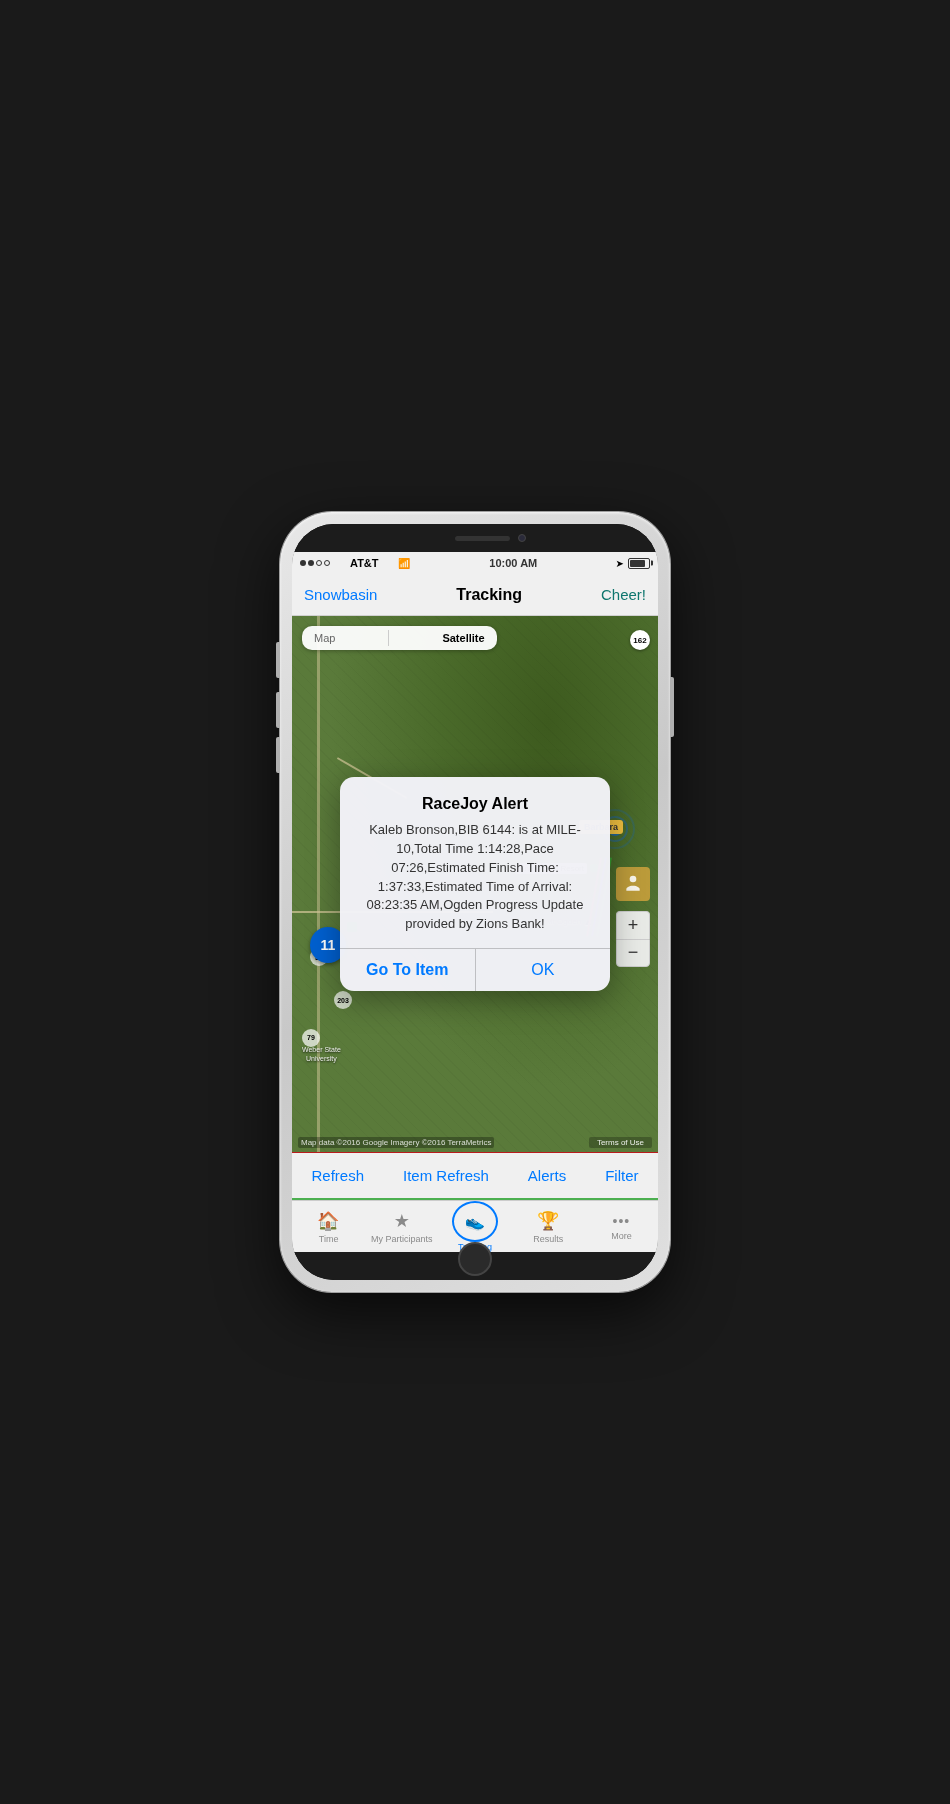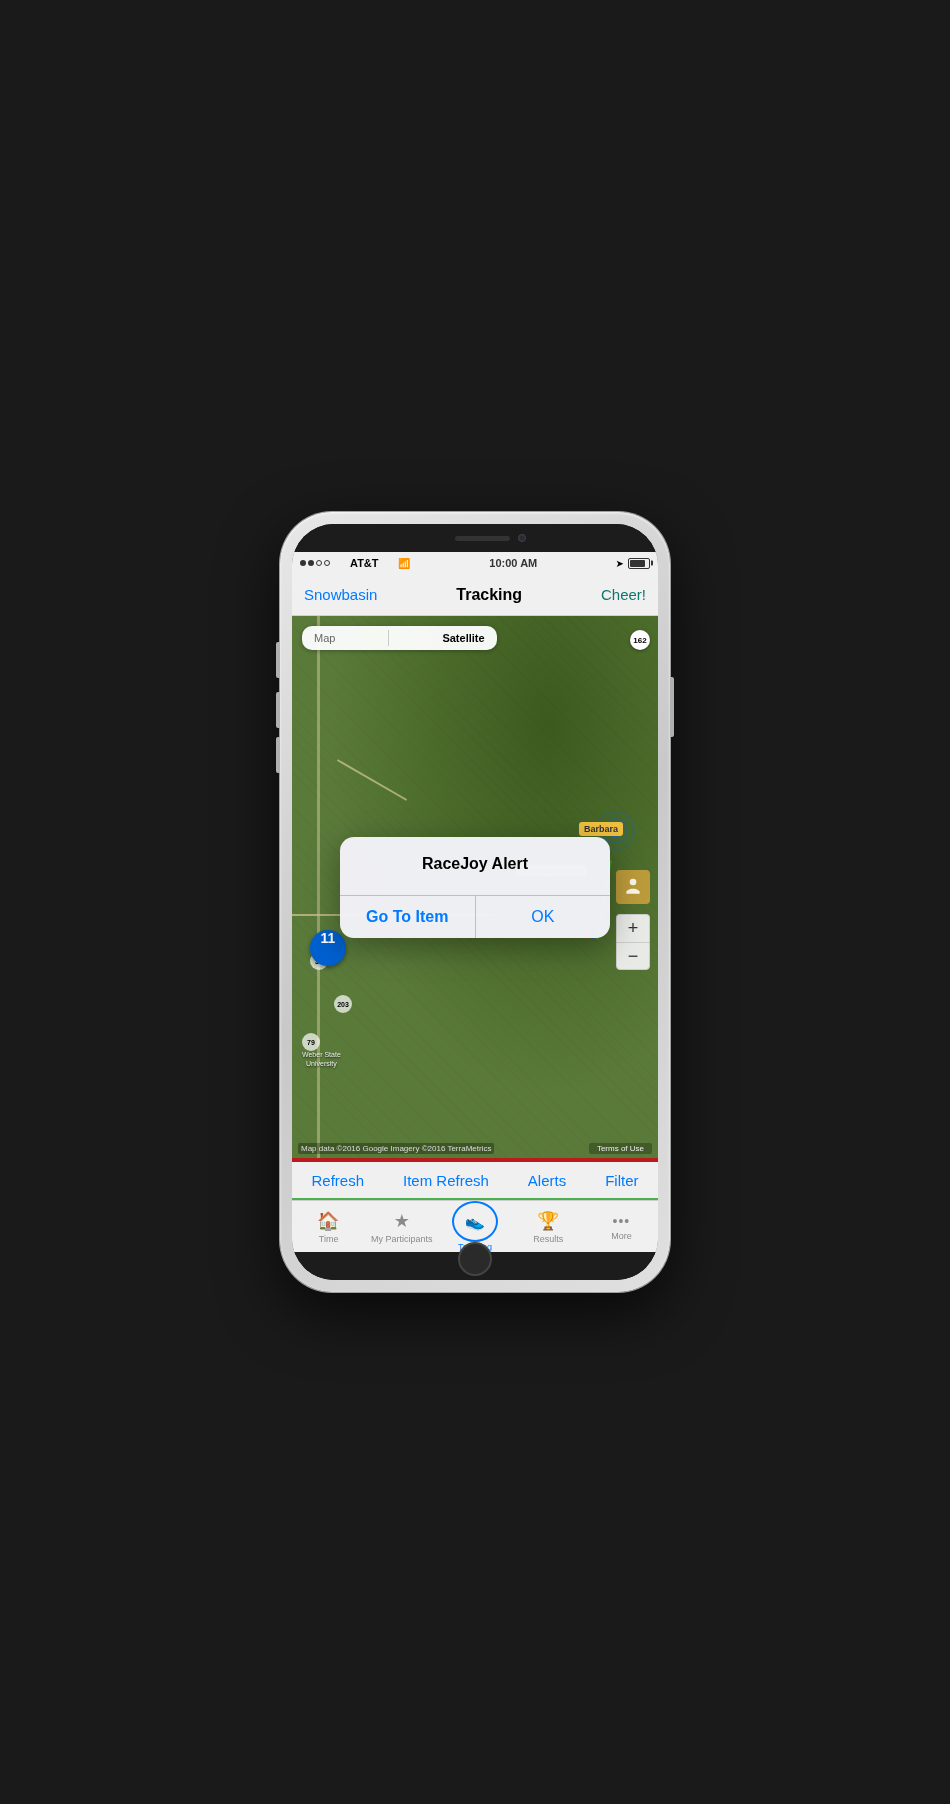--- a/index.html
+++ b/index.html
@@ -362,21 +362,21 @@
     
     .mile-marker {
       position: absolute;
       left: 18px;
       top: 58%;
       width: 36px;
       height: 36px;
       background: #0060d0;
       border-radius: 50%;
       display: flex;
-      align-items: flex-start;
+      align-items: center;
       justify-content: center;
       color: white;
       font-size: 14px;
       font-weight: 700;
       box-shadow: 0 2px 4px rgba(0,0,0,0.4);
     }
 
     
     .snowbasin-label {
       position: absolute;
@@ -486,25 +486,25 @@
     }
 
     .alert-divider-v {
       width: 1px;
       background: rgba(0,0,0,0.2);
     }
 
     
     .bottom-toolbar {
       background: #f0f0f0;
-      height: 42px;
+      height: 48px;
       display: flex;
       align-items: center;
       justify-content: space-around;
-      border-top: 4px solid #b91c1c;
+      border-top: 1px solid #b91c1c;
       border-bottom: 2px solid #4CAF50;
       flex-shrink: 0;
     }
 
     .toolbar-btn {
       color: #007aff;
       font-size: 15px;
       font-weight: 400;
       cursor: pointer;
     }
@@ -711,20 +711,21 @@
           <div class="map-zoom-btn">−</div>
         </div>
 
         <div class="google-attr">Map data ©2016 Google Imagery ©2016 TerraMetrics</div>
         <div class="terms-attr">Terms of Use</div>
 
         <div class="alert-overlay">
           <div class="alert-box">
             <div class="alert-content">
               <div class="alert-title">RaceJoy Alert</div>
+              <div class="alert-message">Kaleb Bronson,BIB 6144: is at MILE-10,Total Time 1:14:28,Pace 07:26,Estimated Finish Time: 1:37:33,Estimated Time of Arrival: 08:23:35 AM,Ogden Progress Update provided by Zions Bank!</div>
             </div>
             <div class="alert-divider-h"></div>
             <div class="alert-buttons">
               <div class="alert-btn">Go To Item</div>
               <div class="alert-divider-v"></div>
               <div class="alert-btn">OK</div>
             </div>
           </div>
         </div>
 

